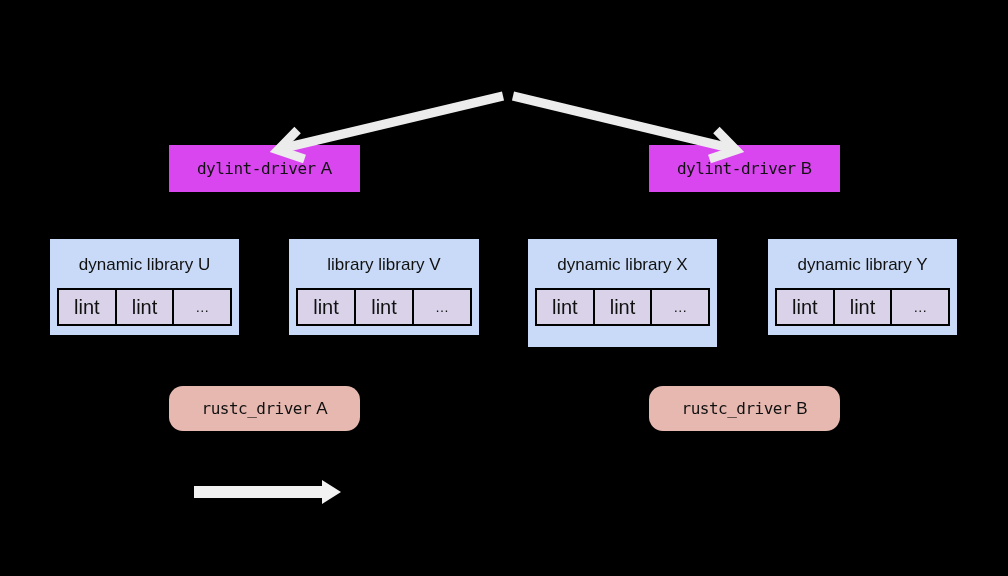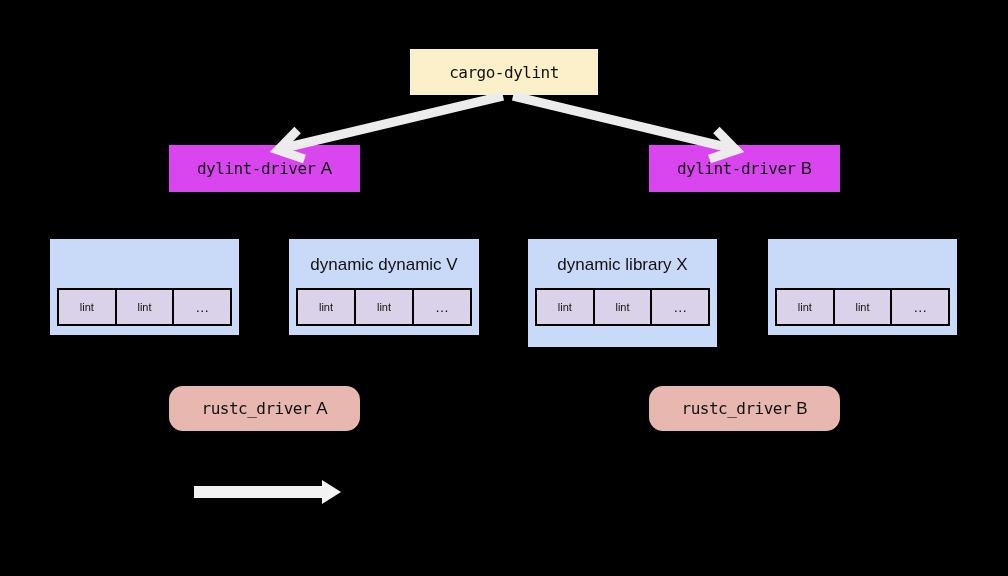--- a/index.html
+++ b/index.html
@@ -60,81 +60,80 @@
     display: flex;
     background: #d9d2e9;
     border: 2px solid #000000;
     box-sizing: border-box;
   }
   .lint-cell {
     flex: 1;
     display: flex;
     align-items: center;
     justify-content: center;
-    font-size: 11px;
+    font-size: 20px;
     border-right: 2px solid #000000;
     box-sizing: border-box;
   }
   .lint-cell:last-child { border-right: none; }
   .lint-cell.more { font-size: 14px; }
 
   .arrows {
     position: absolute;
     left: 0;
     top: 0;
     pointer-events: none;
     z-index: 5;
   }
 </style>
 </head>
 <body>
 
 <div class="canvas">
 
-  <div class="node fill-yellow" style="left:410px; top:49px; width:188px; height:46px;">
-    <span class="code">cargo-dylint</span>
-  </div>
 
   <div class="node fill-green" style="left:169px; top:145px; width:191px; height:47px;">
     <span class="code">dylint-driver</span>
     <span class="suffix">A</span>
   </div>
 
   <div class="node fill-green" style="left:649px; top:145px; width:191px; height:47px;">
     <span class="code">dylint-driver</span>
     <span class="suffix">B</span>
   </div>
 
   <div class="lib fill-blue" style="left:50px; top:239px; width:189px; height:96px;">
+    <div class="lib-title">dynamic library U</div>
     <div class="lint-strip">
       <div class="lint-cell">lint</div>
       <div class="lint-cell">lint</div>
       <div class="lint-cell more">…</div>
     </div>
   </div>
 
   <div class="lib fill-blue" style="left:289px; top:239px; width:190px; height:96px;">
-    <div class="lib-title">dynamic dynamic V</div>
+    <div class="lib-title">library library V</div>
     <div class="lint-strip">
       <div class="lint-cell">lint</div>
       <div class="lint-cell">lint</div>
       <div class="lint-cell more">…</div>
     </div>
   </div>
 
   <div class="lib fill-blue" style="left:528px; top:239px; width:189px; height:108px;">
     <div class="lib-title">dynamic library X</div>
     <div class="lint-strip">
       <div class="lint-cell">lint</div>
       <div class="lint-cell">lint</div>
       <div class="lint-cell more">…</div>
     </div>
   </div>
 
   <div class="lib fill-blue" style="left:768px; top:239px; width:189px; height:96px;">
+    <div class="lib-title">dynamic library Y</div>
     <div class="lint-strip">
       <div class="lint-cell">lint</div>
       <div class="lint-cell">lint</div>
       <div class="lint-cell more">…</div>
     </div>
   </div>
 
   <div class="node fill-red" style="left:169px; top:386px; width:191px; height:45px;">
     <span class="code">rustc_driver</span>
     <span class="suffix">A</span>

